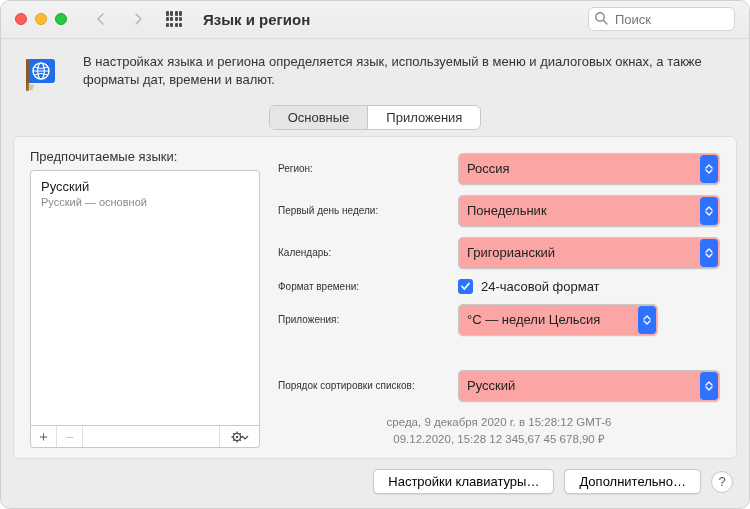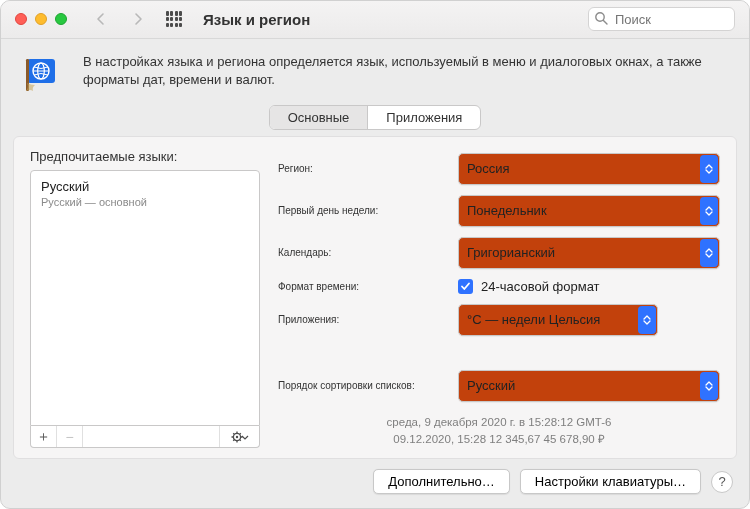--- a/index.html
+++ b/index.html
@@ -59,21 +59,21 @@
   .list-toolbar { height:22px; border:1px solid #c9c8c8; border-top:none; border-radius:0 0 4px 4px; background:#fff; display:flex; align-items:stretch;}
   .list-toolbar .btn { width:26px; display:flex; align-items:center; justify-content:center; font-size:14px; color:#595959; border-right:1px solid #e0e0e0;}
   .list-toolbar .btn.disabled { color:#c4c4c4;}
   .list-toolbar .grow { flex:1; }
   .list-toolbar .gear { width:40px; display:flex; align-items:center; justify-content:center; border-left:1px solid #e0e0e0;}
   
   .right { flex:1; display:flex; flex-direction:column;}
   .form { display:grid; grid-template-columns: 170px 1fr; gap:10px 10px; align-items:center; margin-top:4px;}
   .form label { font-size:10px; color:#333;}
   .popup {
-    position:relative; height:32px; background:#c2410c; border:1px solid #c8c8c8; border-radius:5px;
+    position:relative; height:32px; background:#fca5a5; border:1px solid #c8c8c8; border-radius:5px;
     display:flex; align-items:center; padding:0 26px 0 8px; font-size:13px; color:#222;
     box-shadow: 0 0.5px 1px rgba(0,0,0,0.05);
   }
   .popup .arrows {
     position:absolute; right:1px; top:1px; bottom:1px; width:18px;
     background:#2f72ff; border-radius:4px;
     display:flex; flex-direction:column; align-items:center; justify-content:center;
   }
   .popup .arrows svg { display:block; }
   .check-row { display:flex; align-items:center; gap:8px; font-size:13px;}
@@ -270,17 +270,17 @@
       </div>
 
       <div class="sample">
         <div>среда, 9 декабря 2020 г. в 15:28:12 GMT-6</div>
         <div>09.12.2020, 15:28    12 345,67    45 678,90 ₽</div>
       </div>
     </div>
   </div>
 
   <div class="footer">
+    <button class="push-btn">Настройки клавиатуры…</button>
     <button class="push-btn">Дополнительно…</button>
-    <button class="push-btn">Настройки клавиатуры…</button>
     <div class="help">?</div>
   </div>
 </div>
 
 </body></html>

